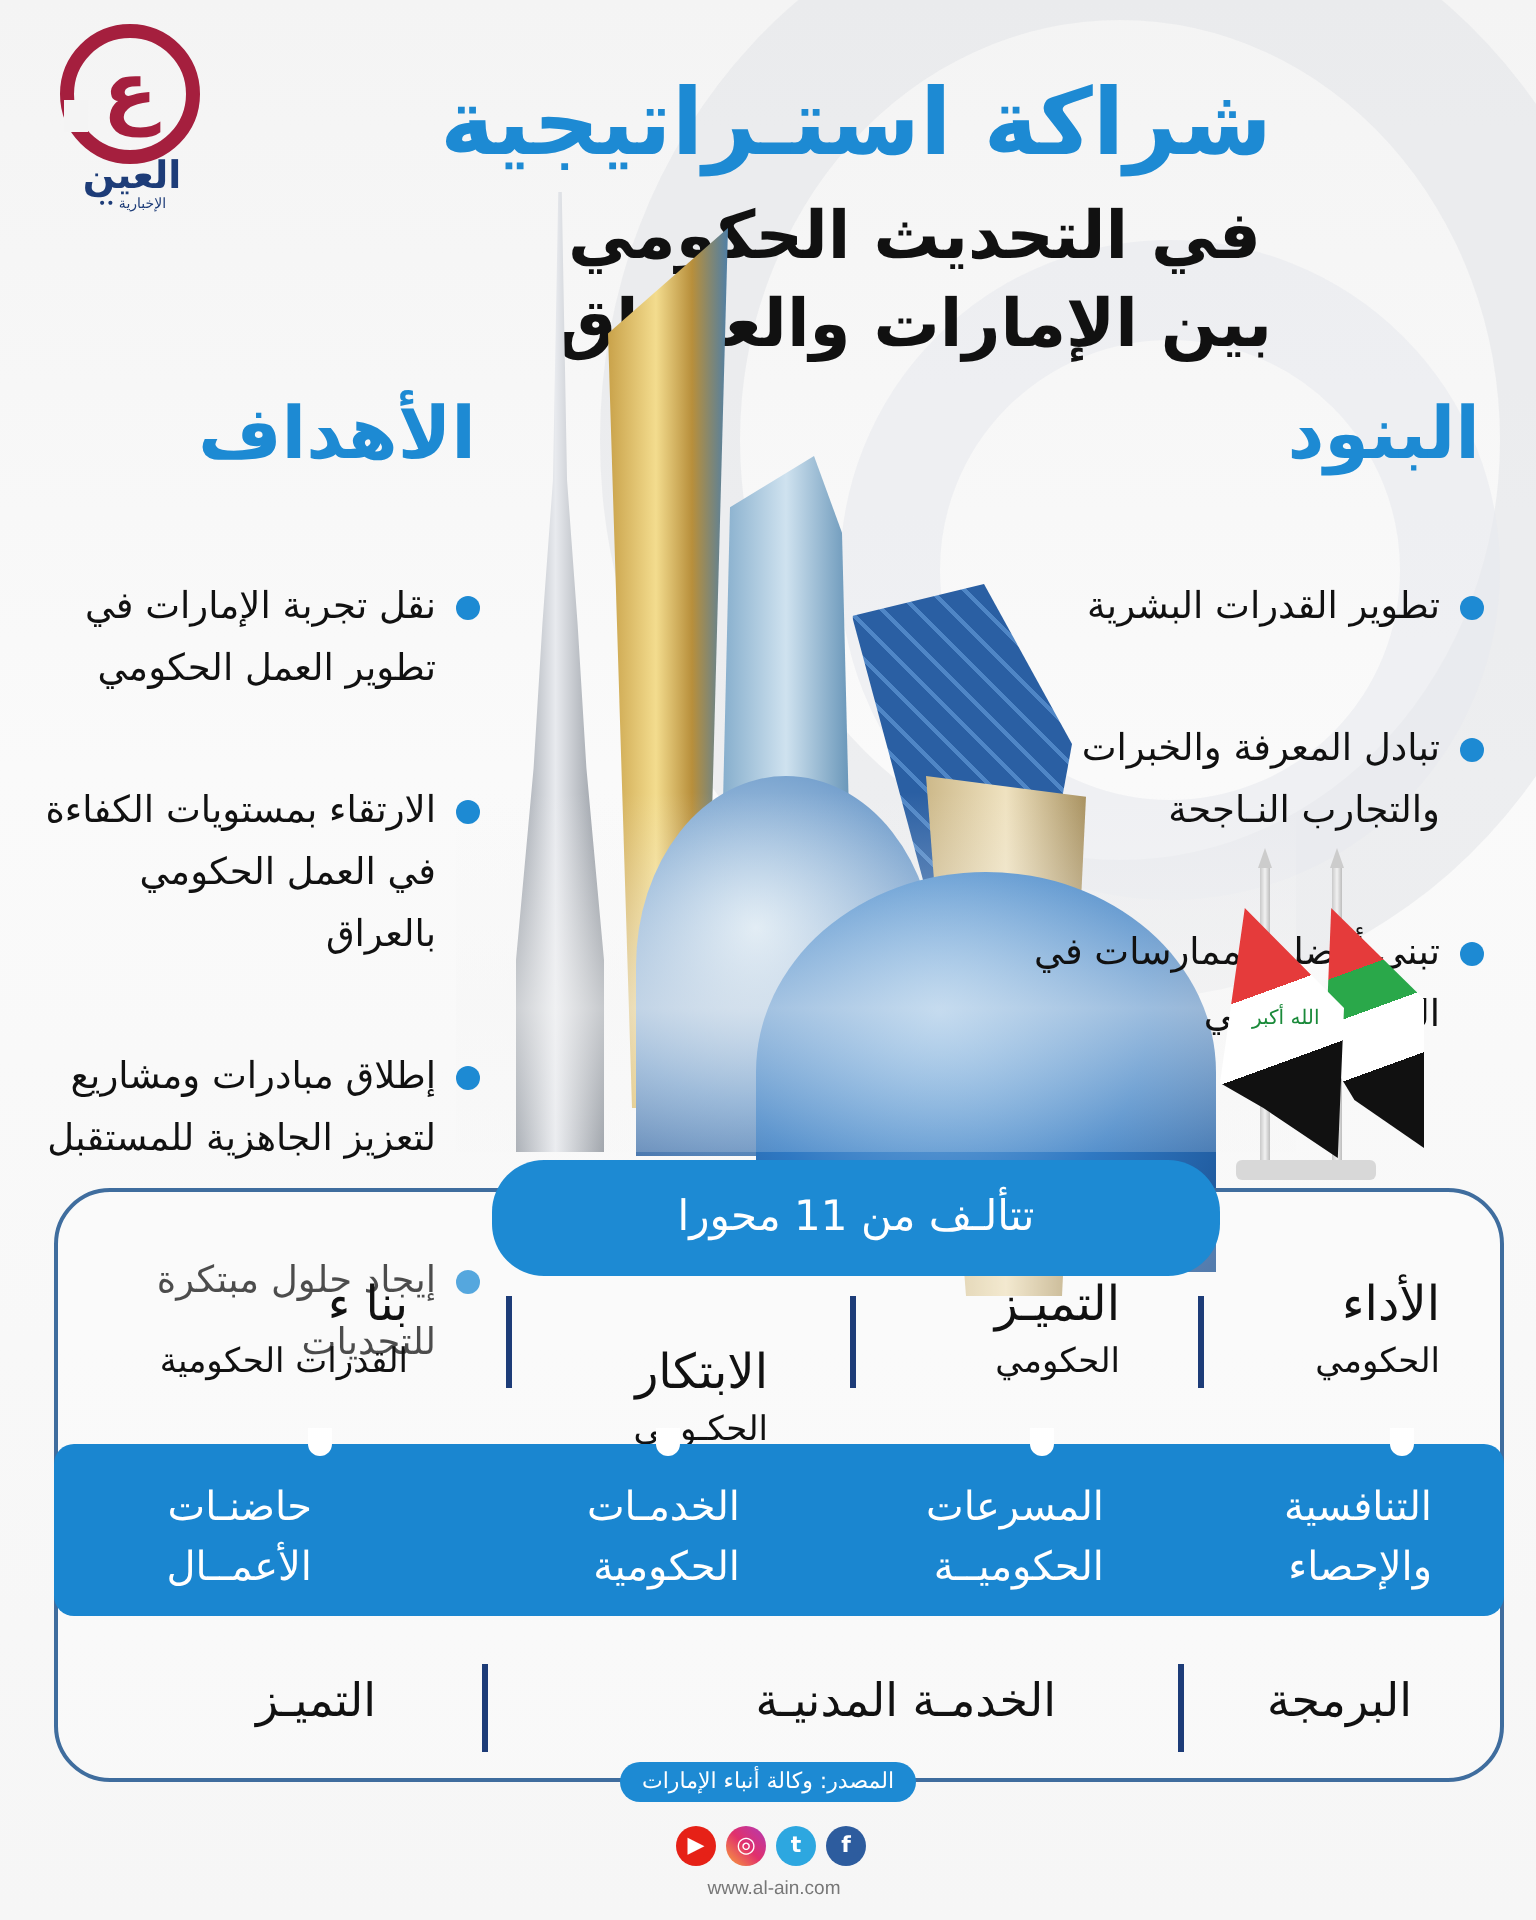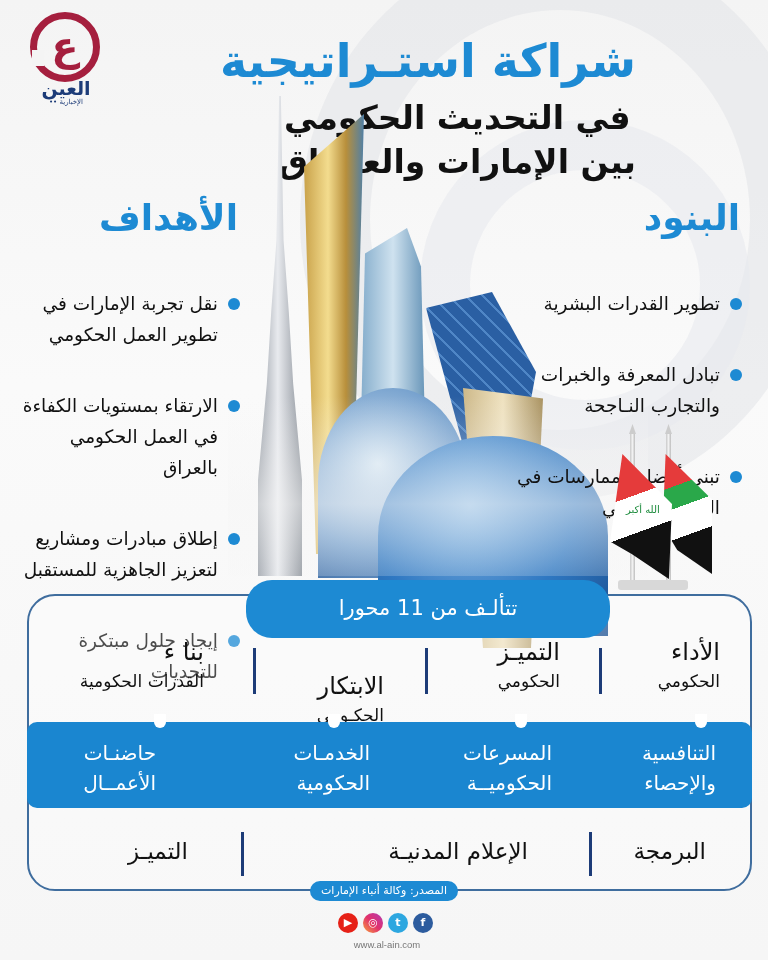--- a/index.html
+++ b/index.html
@@ -230,21 +230,21 @@
   </div>
   <div class="band-cell" style="right:596px;">
     <div>حاضنـات</div>
     <div>الأعمــال</div>
   </div>
 </div>
 
 <div class="abs row3 rtl">
   <div class="t" style="right:34px;">البرمجة</div>
   <div class="sep" style="right:148px; top:2px; height:44px;"></div>
-  <div class="t" style="right:212px;">الإعلام المدنيـة</div>
+  <div class="t" style="right:212px;">الخدمـة المدنيـة</div>
   <div class="sep" style="right:496px; top:2px; height:44px;"></div>
   <div class="t" style="right:552px;">التميـز</div>
 </div>
 
 <div class="abs source rtl">المصدر: وكالة أنباء الإمارات</div>
 
 <div class="abs social">
   <div class="soc yt">▶</div>
   <div class="soc ig">◎</div>
   <div class="soc tw">t</div>

